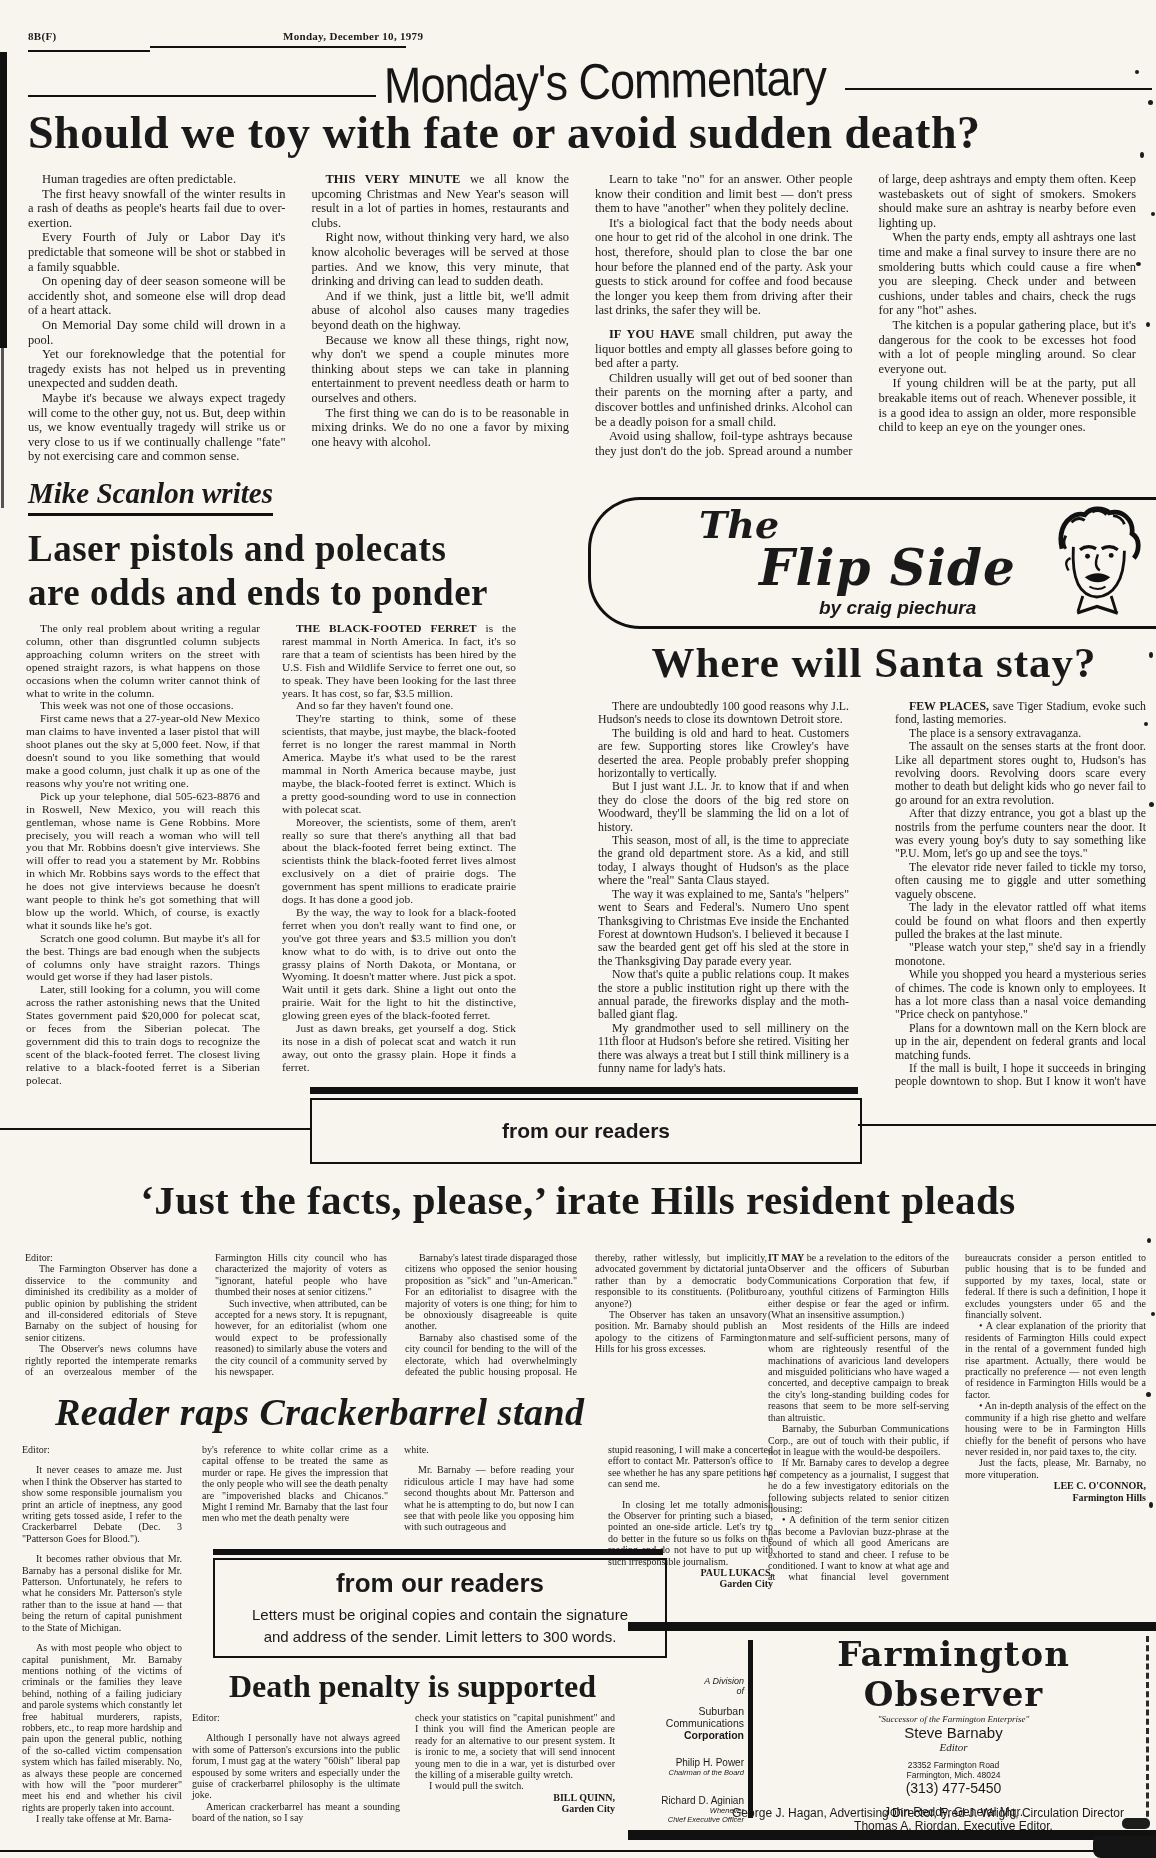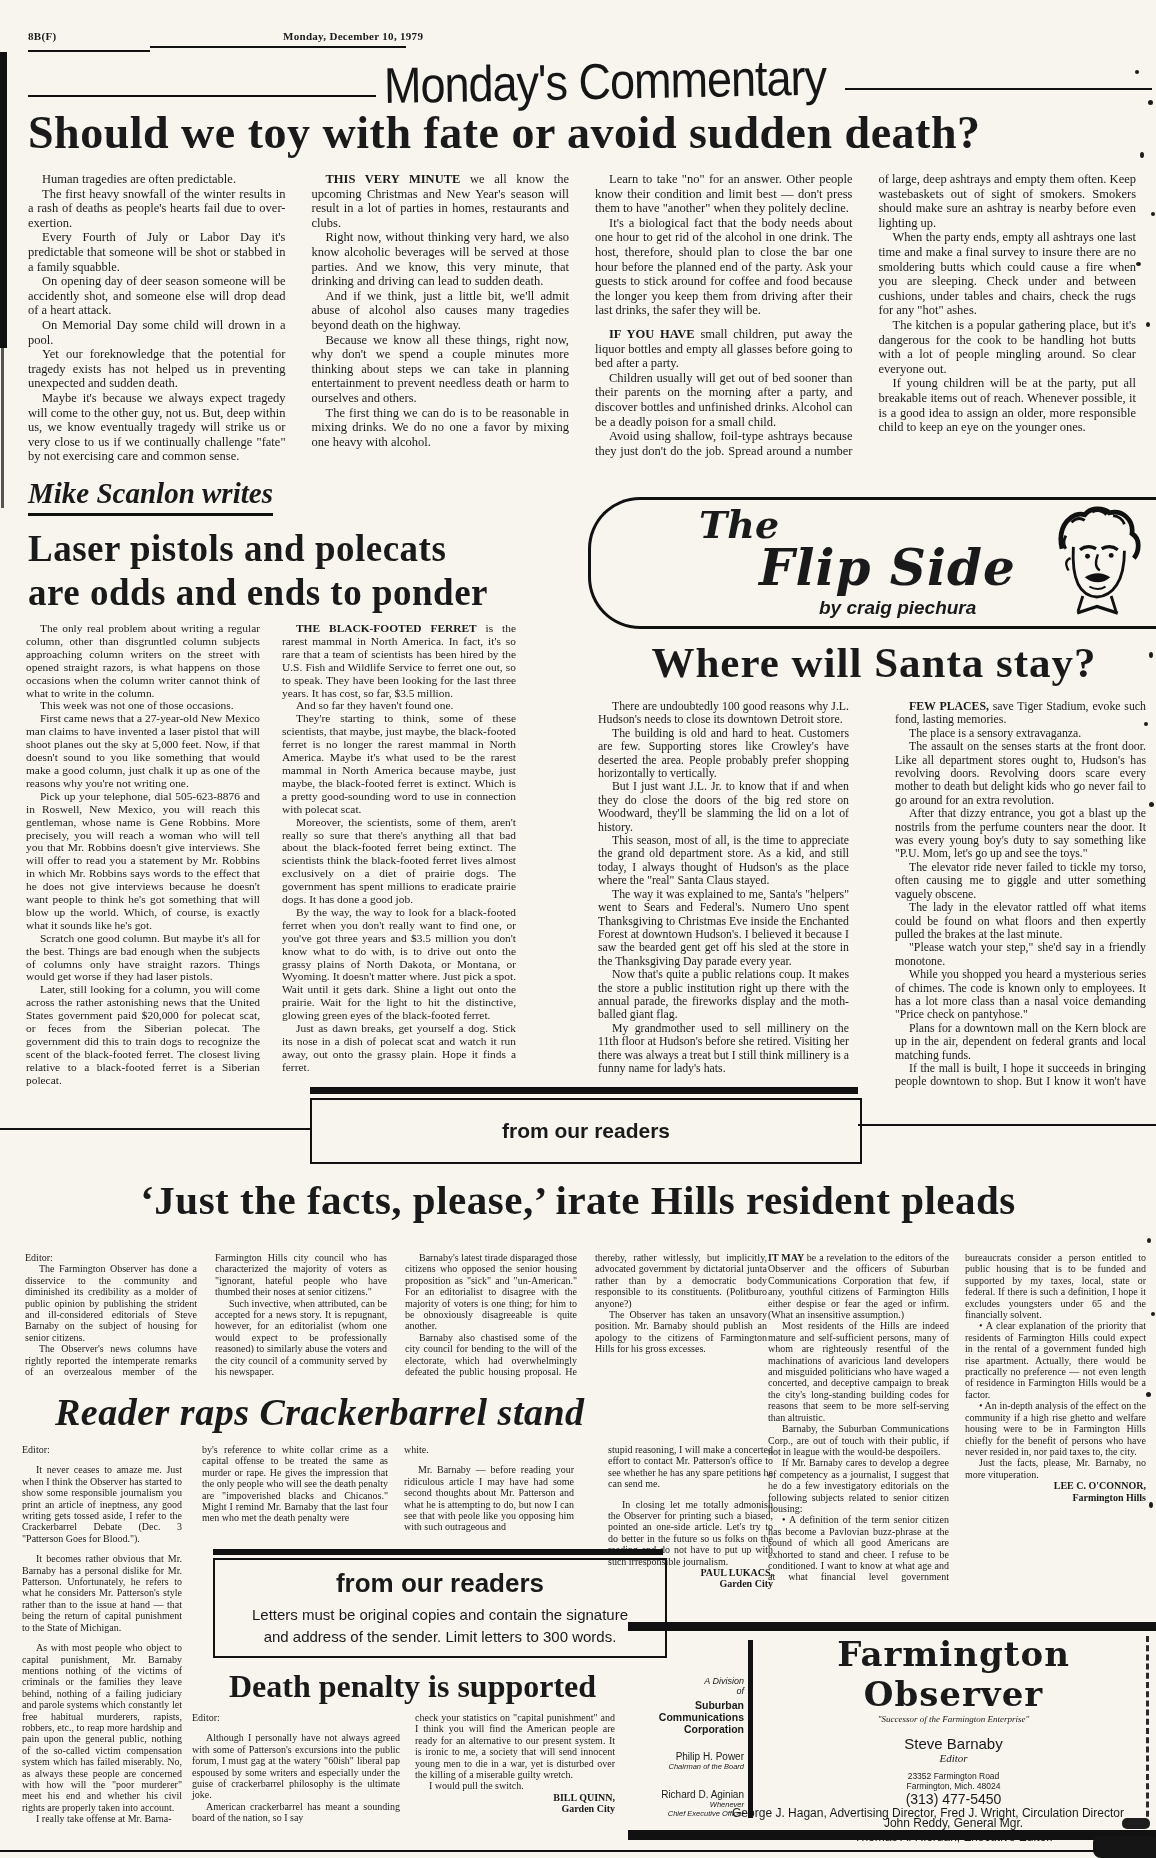--- a/index.html
+++ b/index.html
@@ -80,21 +80,21 @@
       <p>Right now, without thinking very hard, we also know alcoholic beverages will be served at those parties. And we know, this very minute, that drinking and driving can lead to sudden death.</p>
       <p>And if we think, just a little bit, we'll admit abuse of alcohol also causes many tragedies beyond death on the highway.</p>
       <p>Because we know all these things, right now, why don't we spend a couple minutes more thinking about steps we can take in planning entertainment to prevent needless death or harm to ourselves and others.</p>
       <p>The first thing we can do is to be reasonable in mixing drinks. We do no one a favor by mixing one heavy with alcohol.</p>
       <p>Learn to take "no" for an answer. Other people know their condition and limit best — don't press them to have "another" when they politely decline.</p>
       <p>It's a biological fact that the body needs about one hour to get rid of the alcohol in one drink. The host, therefore, should plan to close the bar one hour before the planned end of the party. Ask your guests to stick around for coffee and food because the longer you keep them from driving after their last drinks, the safer they will be.</p>
       <p class="gap"><strong>IF YOU HAVE </strong>small children, put away the liquor bottles and empty all glasses before going to bed after a party.</p>
       <p>Children usually will get out of bed sooner than their parents on the morning after a party, and discover bottles and unfinished drinks. Alcohol can be a deadly poison for a small child.</p>
       <p>Avoid using shallow, foil-type ashtrays because they just don't do the job. Spread around a number of large, deep ashtrays and empty them often. Keep wastebaskets out of sight of smokers. Smokers should make sure an ashtray is nearby before even lighting up.</p>
       <p>When the party ends, empty all ashtrays one last time and make a final survey to insure there are no smoldering butts which could cause a fire when you are sleeping. Check under and between cushions, under tables and chairs, check the rugs for any "hot" ashes.</p>
-      <p>The kitchen is a popular gathering place, but it's dangerous for the cook to be handling hot butts with a lot of people mingling around. So clear everyone out.</p>
+      <p>The kitchen is a popular gathering place, but it's dangerous for the cook to be excesses hot food with a lot of people mingling around. So clear everyone out.</p>
       <p>If young children will be at the party, put all breakable items out of reach. Whenever possible, it is a good idea to assign an older, more responsible child to keep an eye on the younger ones.</p>
     </div>
 
   <div class="abs laser-h" style="left:28px;top:527px;">Laser pistols and polecats</div>
   <div class="abs" style="left:28px;top:477px;">
     <span class="scanlon">Mike Scanlon writes</span>
   </div>
   <div class="abs laser-h" style="left:28px;top:571px;">are odds and ends to ponder</div>
   <div class="abs body laser-body letters-na" style="left:26px;top:622px;width:490px;">
       <p>The only real problem about writing a regular column, other than disgruntled column subjects approaching column writers on the street with opened straight razors, is what happens on those occasions when the column writer cannot think of what to write in the column.</p>
@@ -221,33 +221,33 @@
       <p class="noindent">check your statistics on "capital punishment" and I think you will find the American people are ready for an alternative to our present system. It is ironic to me, a society that will send innocent young men to die in a war, yet is disturbed over the killing of a miserable guilty wretch.</p>
       <p>I would pull the switch.</p>
       <p class="b" style="text-align: right;">BILL QUINN,</p>
       <p class="b" style="text-align: right;">Garden City</p>
     </div>
 
   <div class="rule" style="left:628px;top:1622px;width:528px;height:9px;"></div>
   <div class="abs sans" style="left:634px;top:1676px;width:110px;text-align:right;">
     <div class="tiny-i" style="font-size:9px;">A Division</div>
     <div class="tiny-i" style="font-size:9px;">of</div>
-    <div style="font-size:10.5px;font-weight:bold;margin-top:3px;">Suburban Communications</div>
+    <div style="font-size:10.5px;font-weight:normal;margin-top:9px;">Suburban Communications</div>
     <div style="font-size:10.5px;font-weight:bold;">Corporation</div>
     <div style="font-size:10px;margin-top:16px;">Philip H. Power</div>
     <div class="tiny-i" style="font-size:7.5px;">Chairman of the Board</div>
     <div style="font-size:10px;margin-top:18px;">Richard D. Aginian</div>
     <div class="tiny-i" style="font-size:7.5px;">Whenever</div>
     <div class="tiny-i" style="font-size:7.5px;">Chief Executive Officer</div>
   </div>
   <div class="rule" style="left:748px;top:1640px;width:5px;height:178px;"></div>
   <div class="abs" style="left:756px;top:1634px;width:395px;text-align:center;">
     <div class="obs-name">Farmington Observer</div>
     <div class="tiny-i" style="font-size:9px;">"Successor of the Farmington Enterprise"</div>
-    <div class="sans" style="font-size:15px;margin-top:11px;">Steve Barnaby</div>
+    <div class="sans" style="font-size:15px;margin-top:0;">Steve Barnaby</div>
     <div class="tiny-i" style="font-size:11px;">Editor</div>
     <div class="sans" style="font-size:8.5px;margin-top:7px;">23352 Farmington Road</div>
     <div class="sans" style="font-size:8.5px;">Farmington, Mich. 48024</div>
     <div class="sans" style="font-size:14px;">(313) 477-5450</div>
     <div class="sans" style="font-size:12px;margin-top:9px;">John Reddy, General Mgr.</div>
     <div class="sans" style="font-size:12px;">Thomas A. Riordan, Executive Editor.</div>
   </div>
   <div class="abs sans" style="left:700px;top:1806px;width:456px;text-align:center;font-size:12px;">George J. Hagan, Advertising Director, Fred J. Wright, Circulation Director</div>
   <div class="rule" style="left:628px;top:1830px;width:528px;height:10px;"></div>
   <div class="rule" style="left:0;top:1850px;width:1156px;height:2px;"></div>

